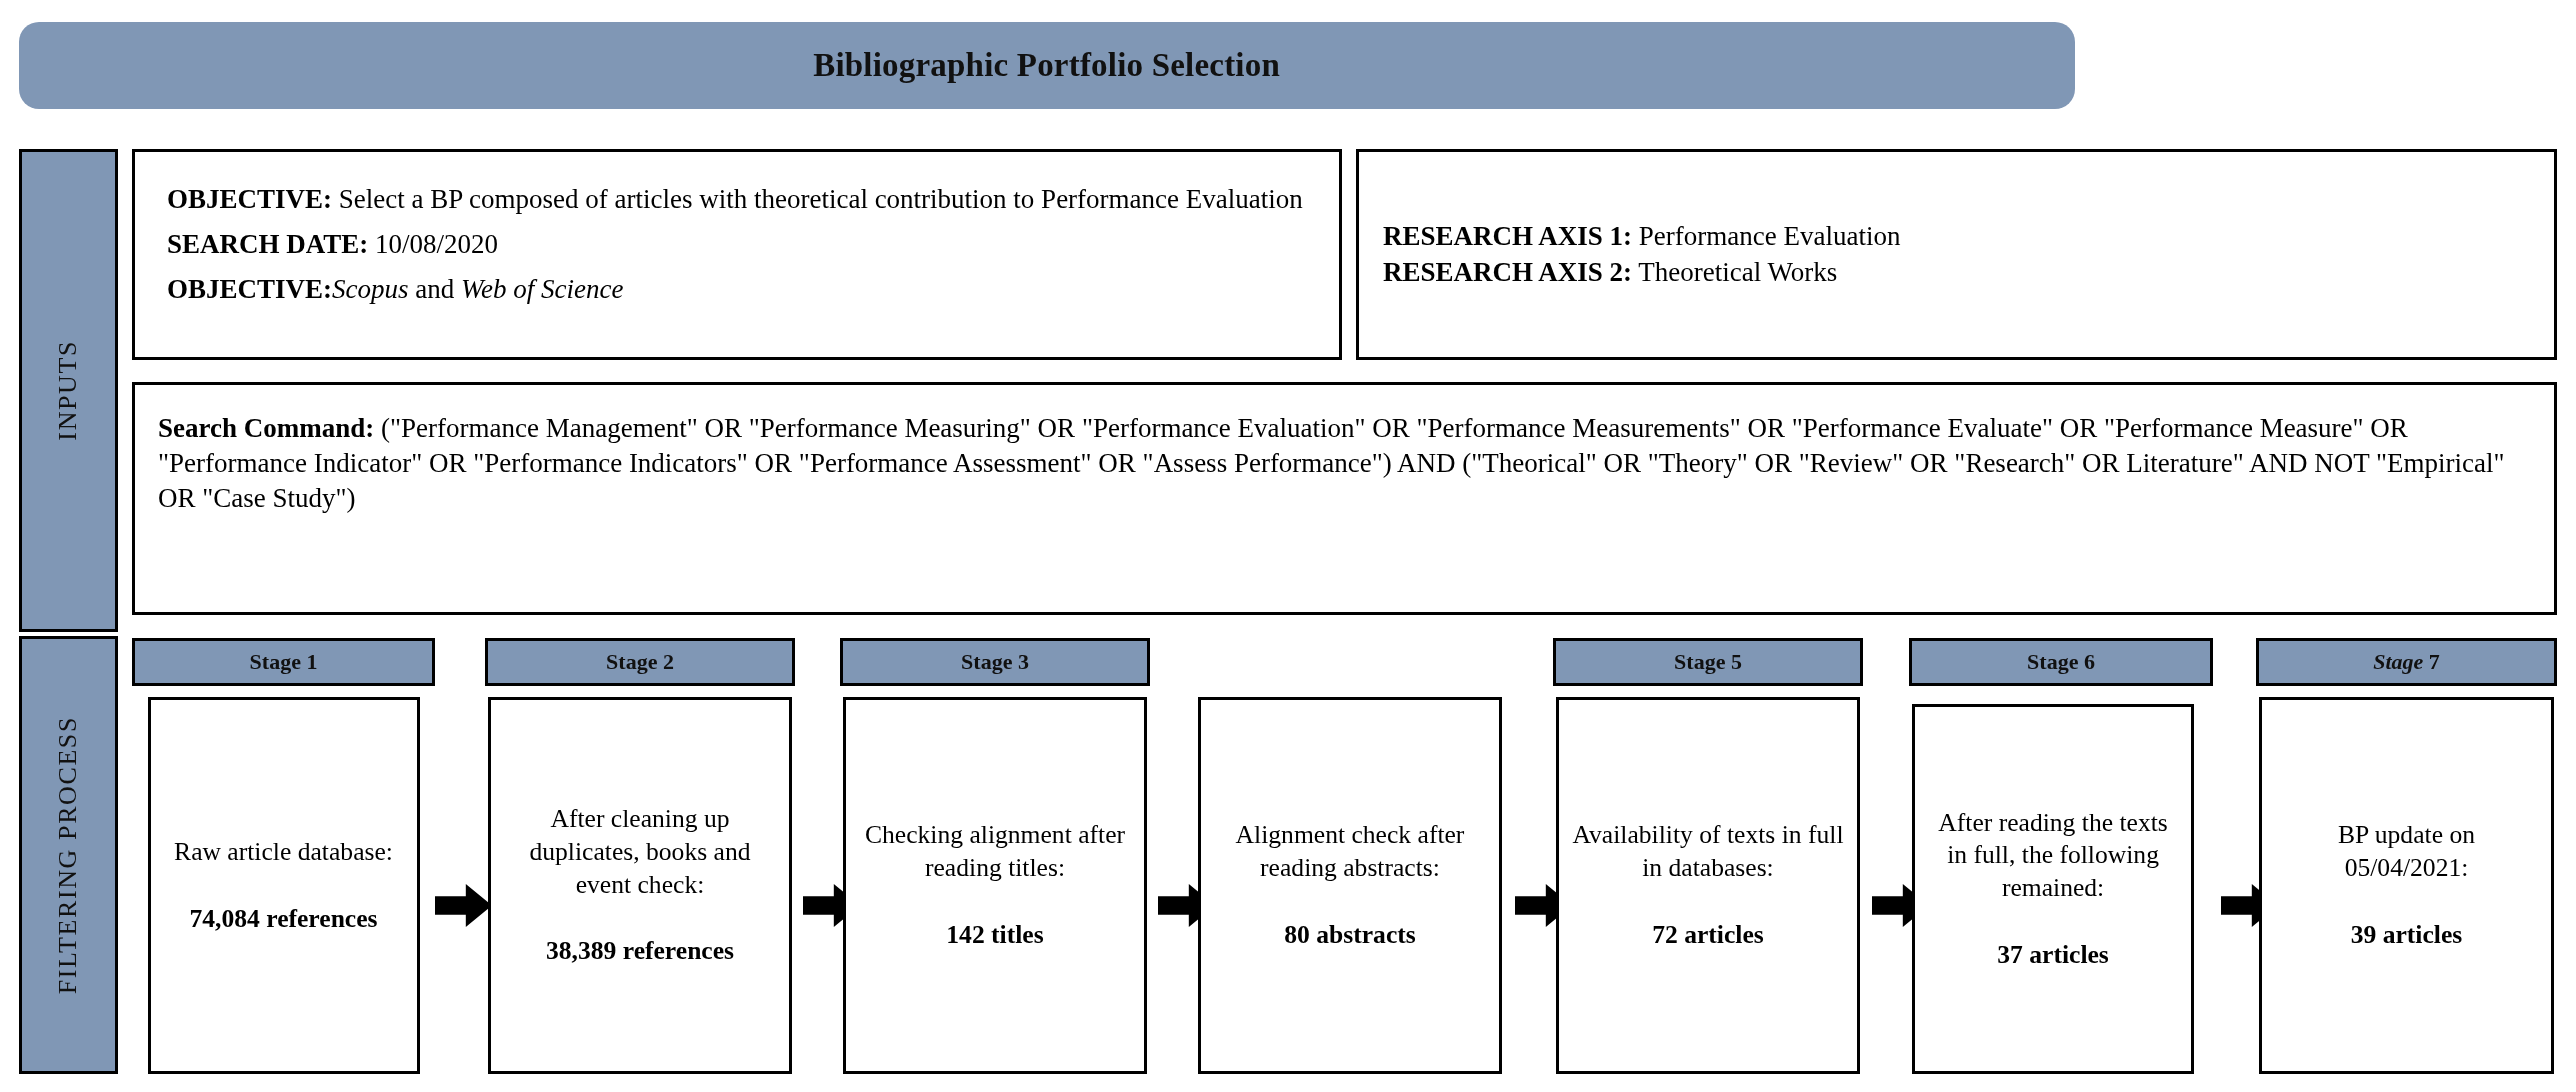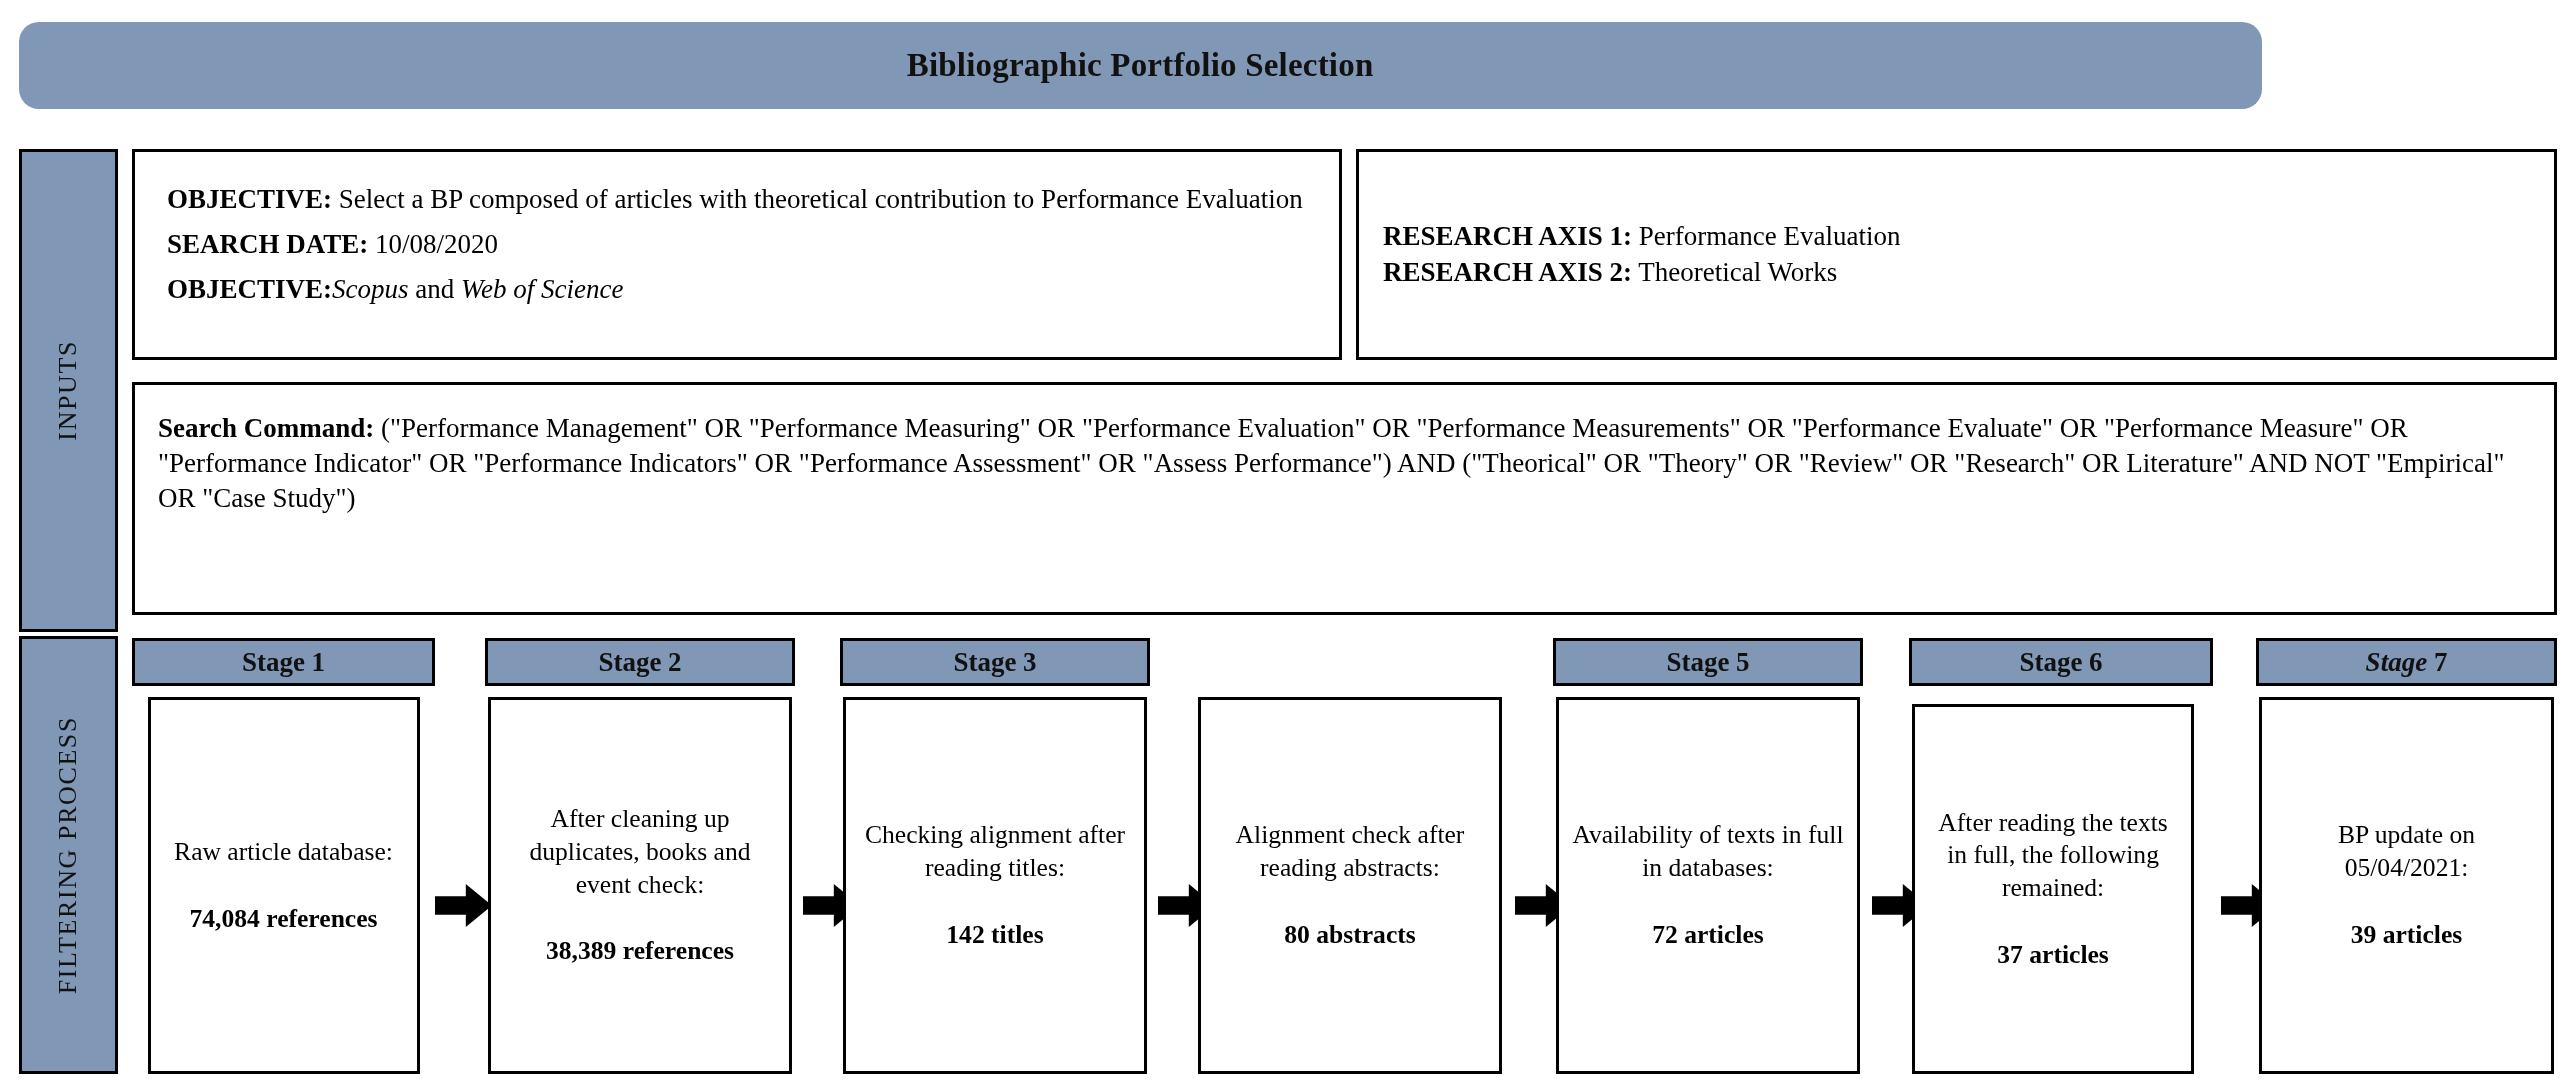--- a/index.html
+++ b/index.html
@@ -20,21 +20,21 @@
     width: 2576px;
     height: 1092px;
     box-sizing: border-box;
   }
 
   
   .title-banner {
     position: absolute;
     left: 18.6px;
     top: 22px;
-    width: 2243px;
+    width: 2056px;
     height: 87px;
     background: #8097b5;
     border-radius: 20px;
     display: flex;
     align-items: center;
     justify-content: center;
   }
   .title-banner .title-text {
     font-size: 33px;
     font-weight: bold;
@@ -152,21 +152,21 @@
     right: 0;
     height: 48px;
     background: #8097b5;
     border: 3.9px solid #000000;
     box-sizing: border-box;
     display: flex;
     align-items: center;
     justify-content: center;
   }
   .stage-head .stage-label {
-    font-size: 27px;
+    font-size: 22px;
     font-weight: bold;
     color: #111111;
     white-space: nowrap;
   }
   .stage-head .stage-label.italic-stage em {
     font-style: italic;
   }
   .stage-head .stage-label.italic-stage .num {
     font-style: normal;
   }

